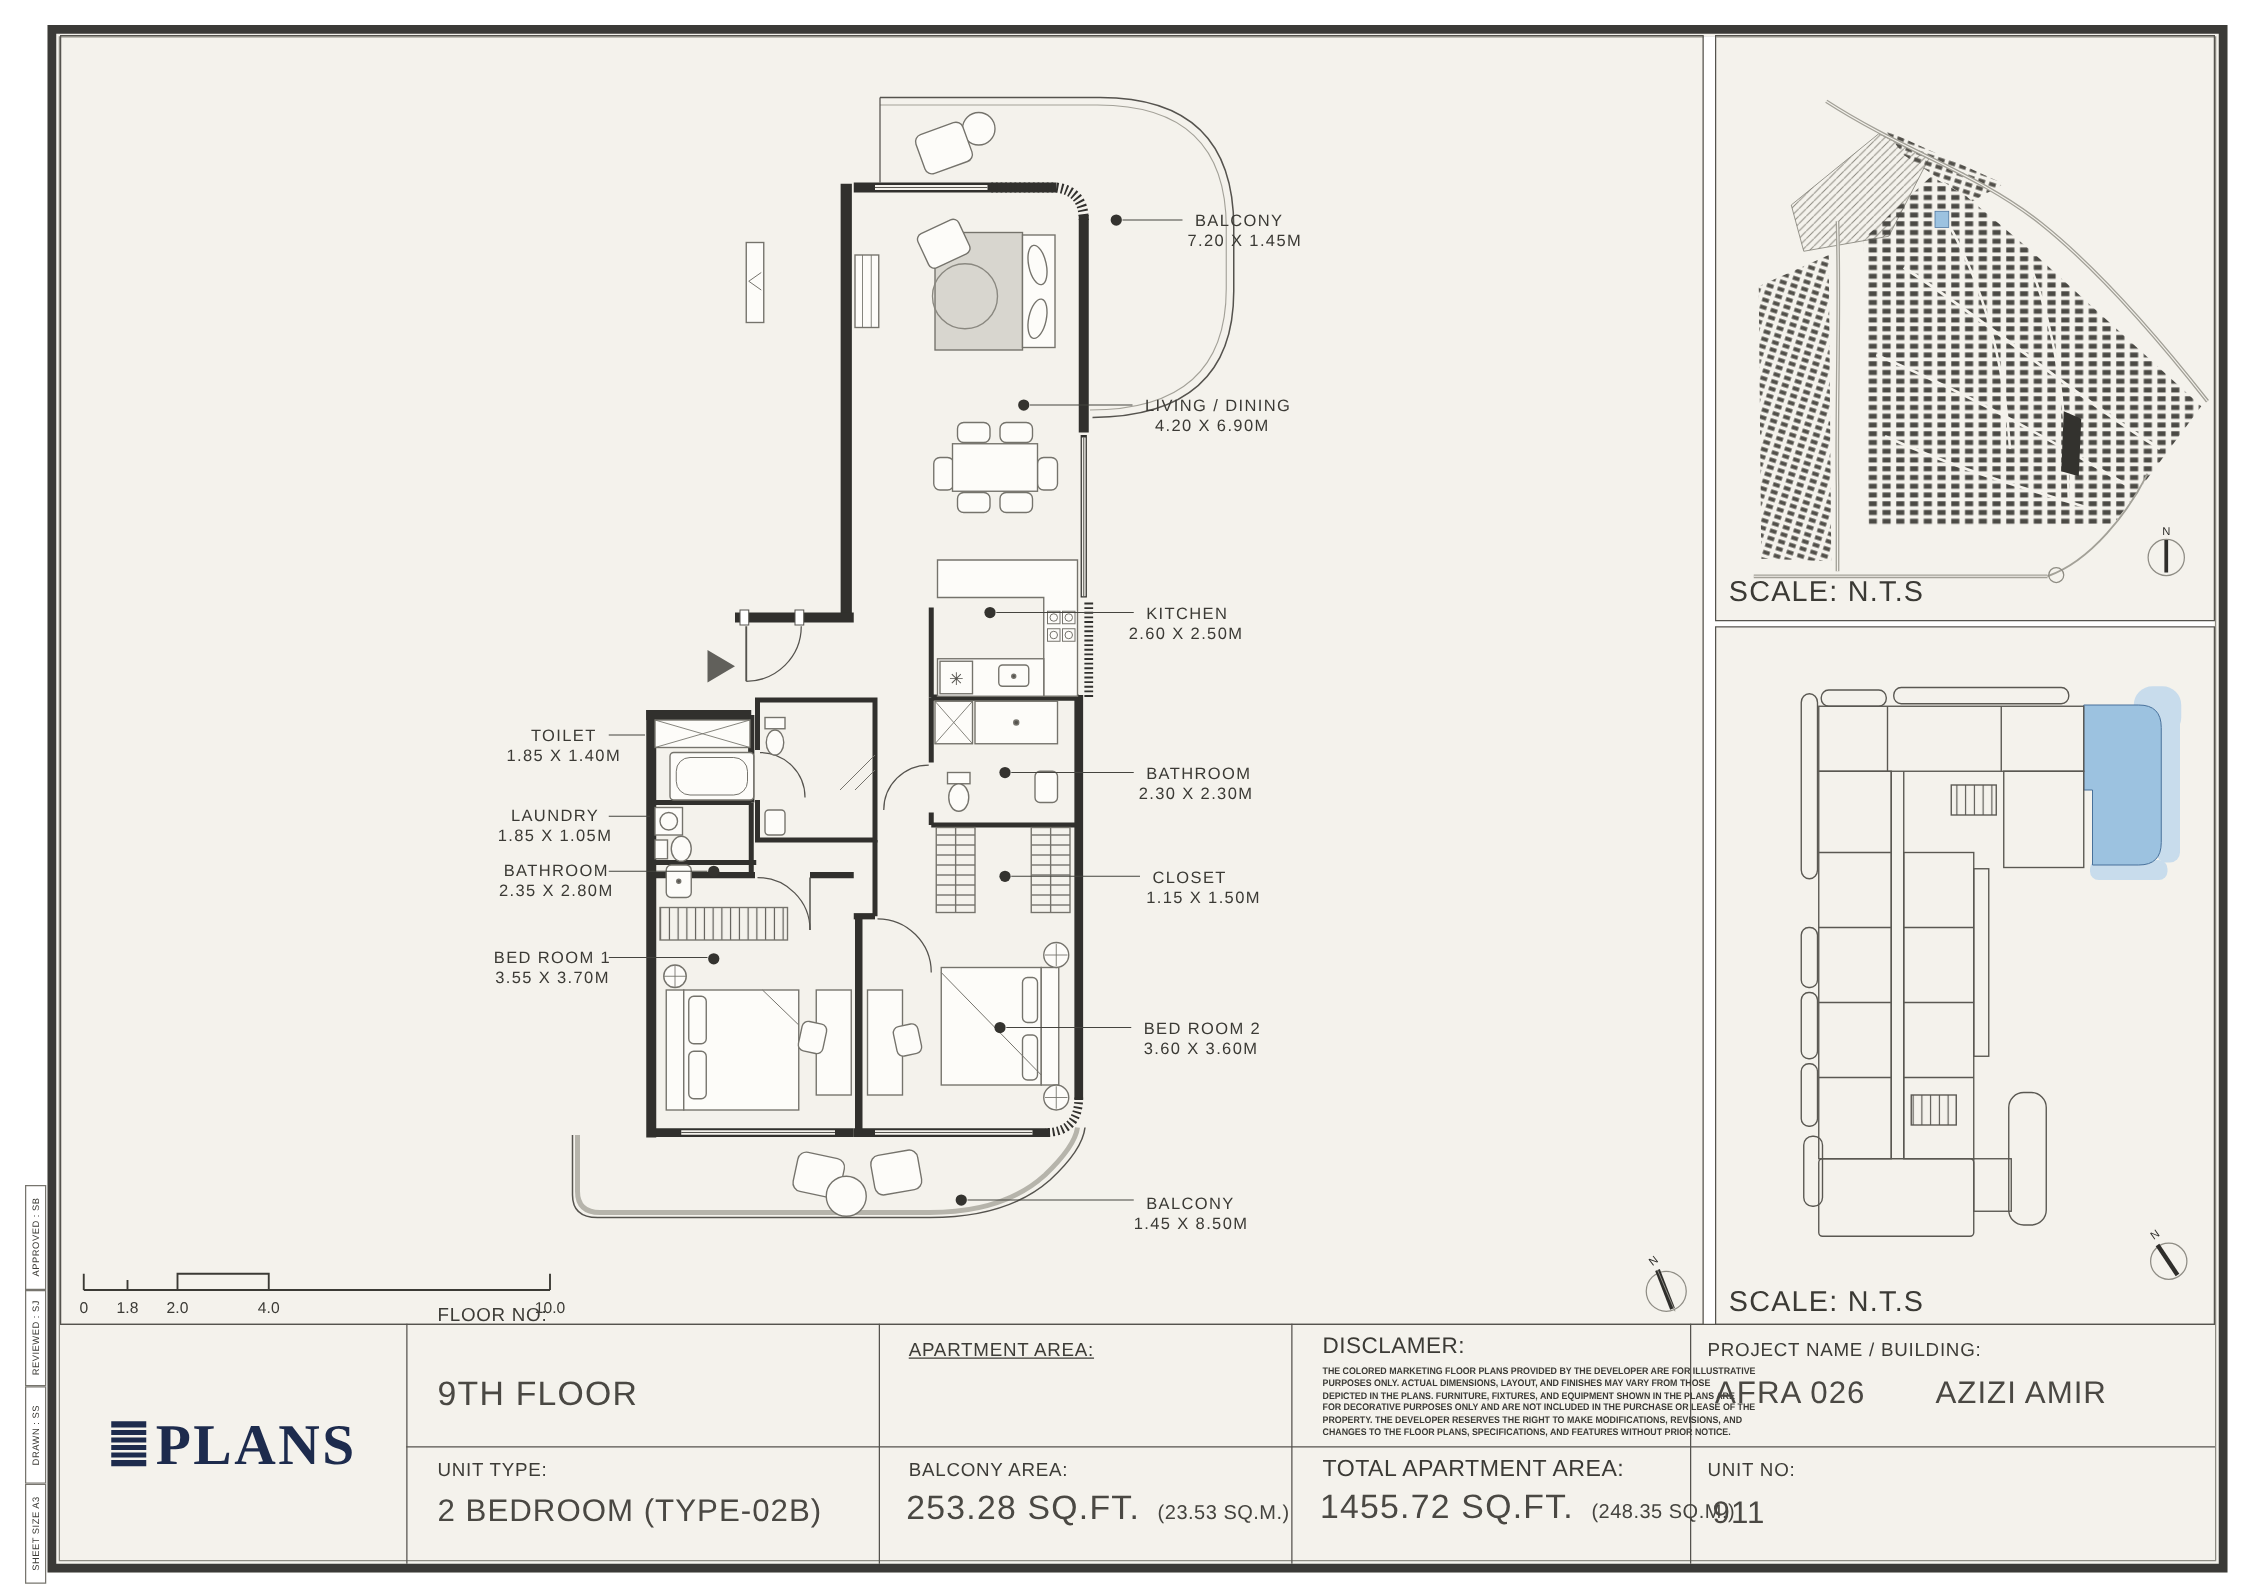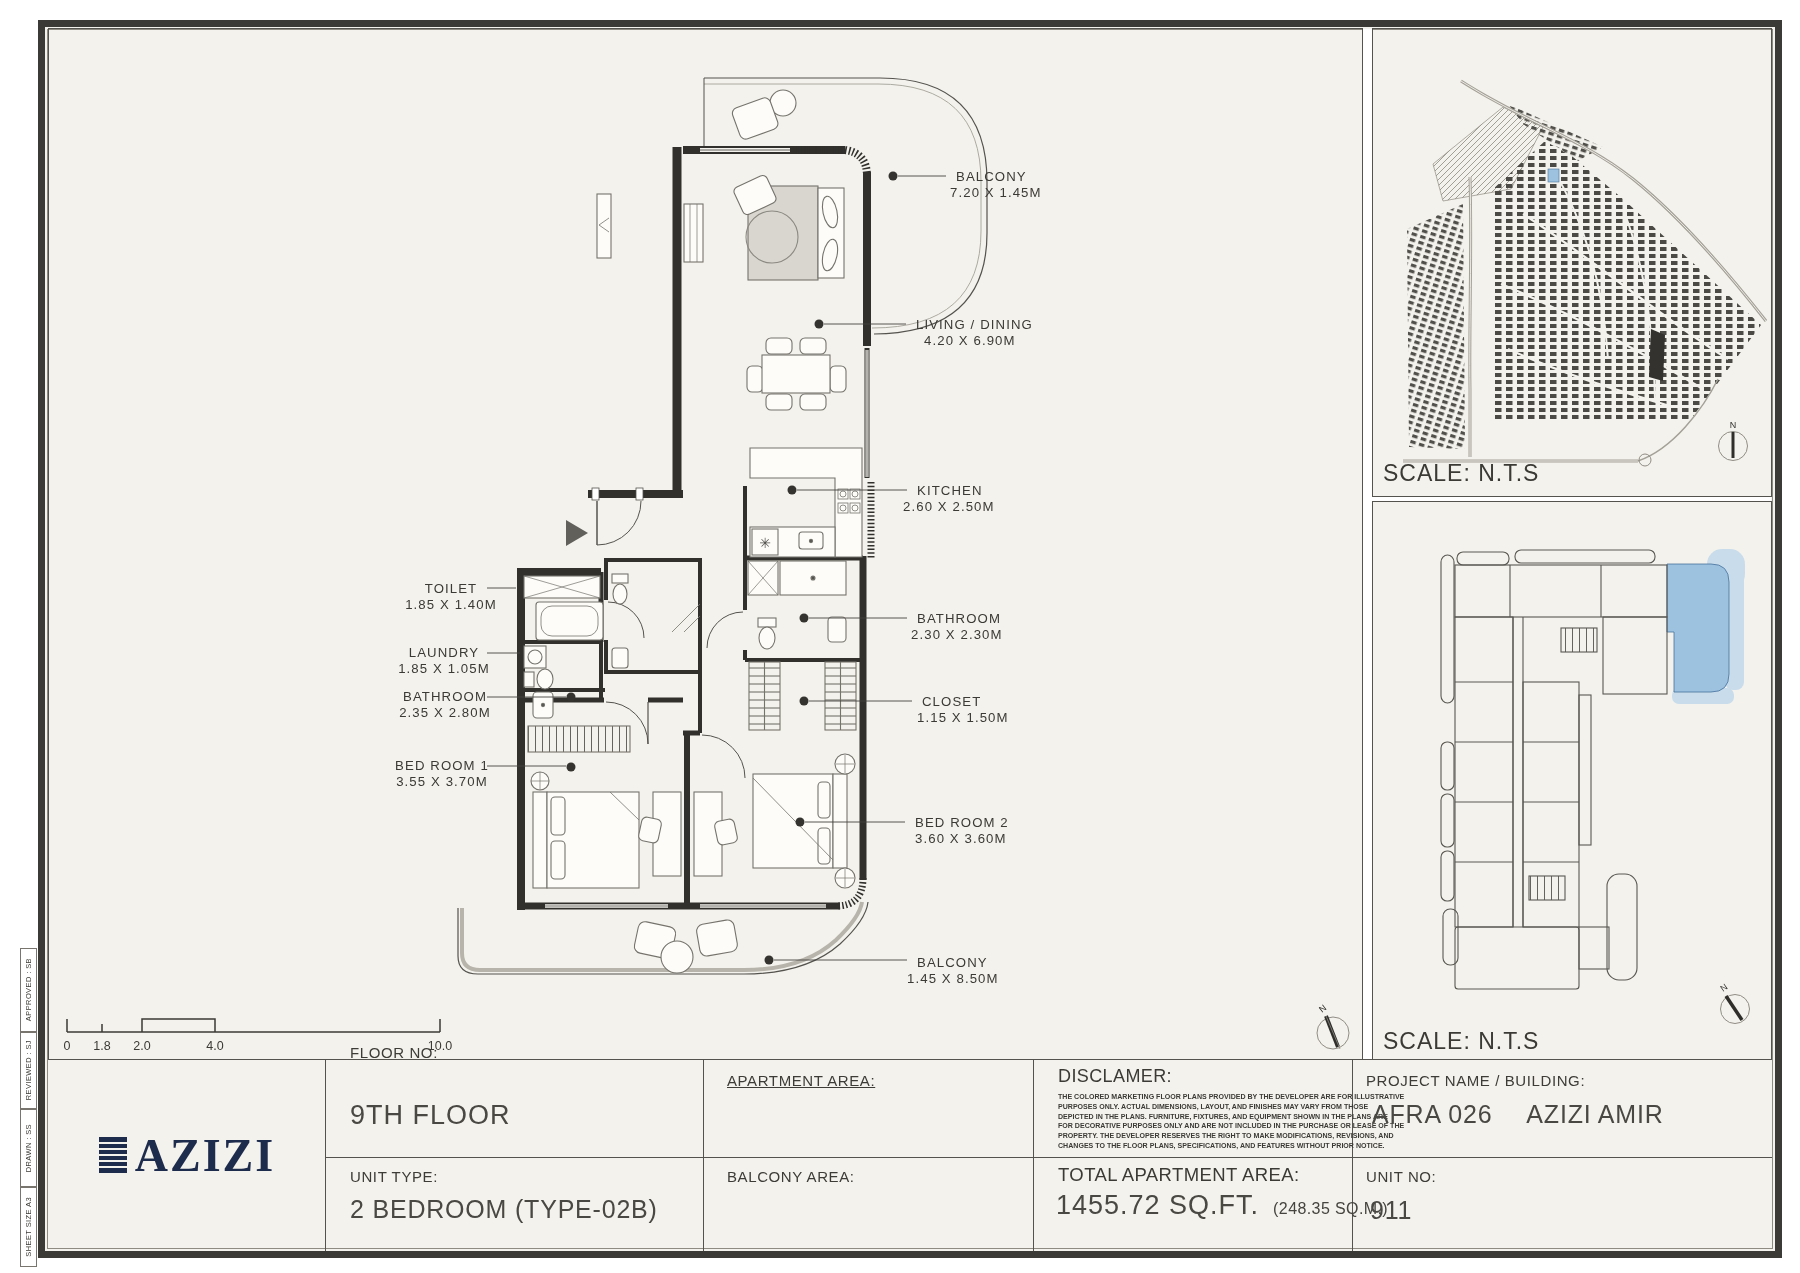--- a/index.html
+++ b/index.html
@@ -394,46 +394,47 @@
   <div class="logo-cell">
     <div class="logo">
       <div class="logo-bars">
           <div></div>
           <div></div>
           <div></div>
           <div></div>
           <div></div>
           <div></div>
         </div>
-      <div class="logo-word">AZIZI</div>
+      <div class="logo-word">PLANS</div>
     </div>
   </div>
 
   <div class="lbl" style="left:350px;top:1044px;">FLOOR NO:</div>
   <div class="val-big" style="left:350px;top:1100px;">9TH FLOOR</div>
   <div class="lbl" style="left:350px;top:1168px;">UNIT TYPE:</div>
   <div class="val-mid" style="left:350px;top:1195px;">2 BEDROOM (TYPE-02B)</div>
 
   <div class="lbl" style="left:727px;top:1072px;text-decoration:underline;">APARTMENT AREA:</div>
   <div class="lbl" style="left:727px;top:1168px;">BALCONY AREA:</div>
+  <div class="val-big" style="left:725px;top:1191px;"><span>253.28 SQ.FT.</span><span class="metric">(23.53 SQ.M.)</span></div>
 
   <div class="disc-label" style="left:1058px;top:1066px;">DISCLAMER:</div>
   <div class="disc-lines" style="left:1058px;top:1092px;">
     <div>THE COLORED MARKETING FLOOR PLANS PROVIDED BY THE DEVELOPER ARE FOR ILLUSTRATIVE</div>
     <div>PURPOSES ONLY. ACTUAL DIMENSIONS, LAYOUT, AND FINISHES MAY VARY FROM THOSE</div>
     <div>DEPICTED IN THE PLANS. FURNITURE, FIXTURES, AND EQUIPMENT SHOWN IN THE PLANS ARE</div>
     <div>FOR DECORATIVE PURPOSES ONLY AND ARE NOT INCLUDED IN THE PURCHASE OR LEASE OF THE</div>
     <div>PROPERTY. THE DEVELOPER RESERVES THE RIGHT TO MAKE MODIFICATIONS, REVISIONS, AND</div>
     <div>CHANGES TO THE FLOOR PLANS, SPECIFICATIONS, AND FEATURES WITHOUT PRIOR NOTICE.</div>
   </div>
   <div class="total-label" style="left:1058px;top:1164px;">TOTAL APARTMENT AREA:</div>
   <div class="val-big" style="left:1056px;top:1190px;"><span>1455.72 SQ.FT.</span><span class="metric">(248.35 SQ.M.)</span></div>
 
   <div class="lbl" style="left:1366px;top:1072px;">PROJECT NAME / BUILDING:</div>
-  <div class="val-mid" style="left:1372px;top:1100px;"><span>AFRA 026</span><span style="margin-left:34px;">AZIZI AMIR</span></div>
+  <div class="val-mid" style="left:1372px;top:1100px;"><span>AFRA 026</span><span style="margin-left:56px;">AZIZI AMIR</span></div>
   <div class="lbl" style="left:1366px;top:1168px;">UNIT NO:</div>
   <div class="val-mid" style="left:1370px;top:1196px;">911</div>
 
   <div class="meta-box" style="top:948px;height:84px;">
       <span>APPROVED : SB</span>
     </div>
   <div class="meta-box" style="top:1032px;height:77px;">
       <span>REVIEWED : SJ</span>
     </div>
   <div class="meta-box" style="top:1109px;height:78px;">

